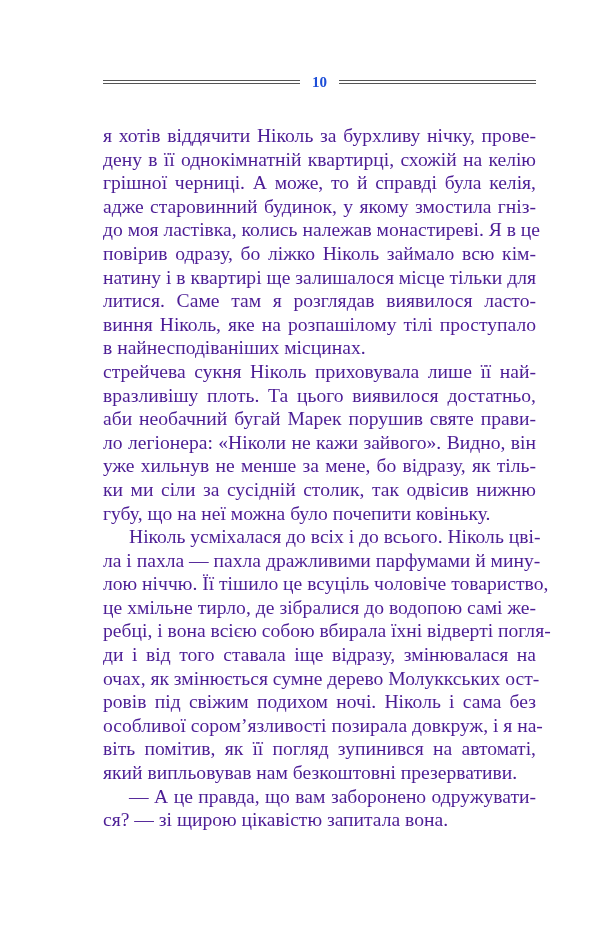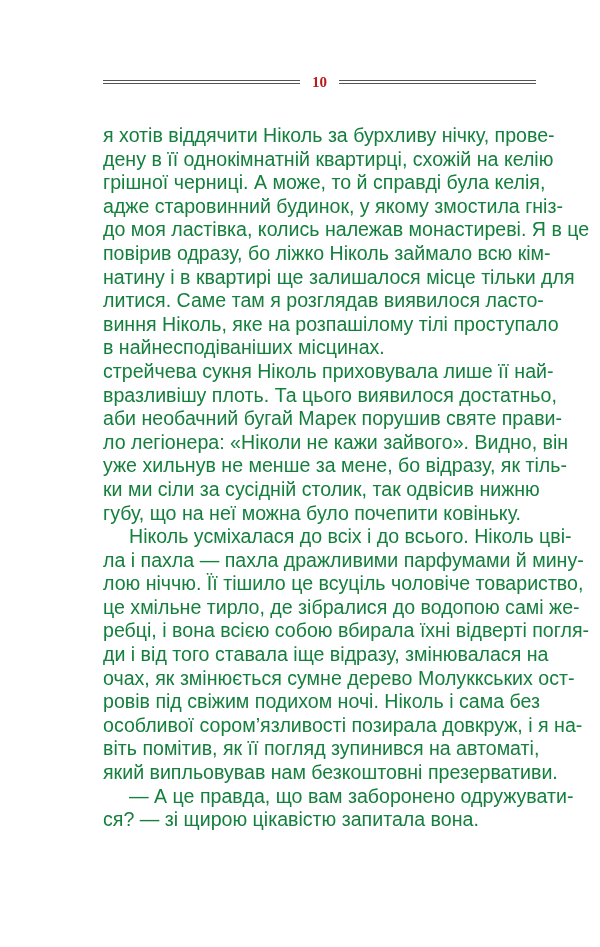--- a/index.html
+++ b/index.html
@@ -1,21 +1,21 @@
 <!DOCTYPE html>
 <html><head>
 <meta charset="utf-8">
 <style>
   html, body { margin: 0; padding: 0; background: #ffffff; }
   body { width: 600px; height: 947px; position: relative; overflow: hidden; }
   .page { position: absolute; left: 0; top: 0; width: 600px; height: 947px; background: #fff; }
   .header { position: absolute; left: 103px; top: 72px; width: 433px; height: 20px; display: flex; align-items: center; }
   .rule { flex: 1; height: 4px; border-top: 1px solid #555; border-bottom: 1px solid #555; box-sizing: border-box; }
-  .pagenum { font-family: "Liberation Serif", serif; font-weight: bold; font-size: 15px; color: #b91c1c; padding: 0 12px; line-height: 20px; }
-  .body { position: absolute; left: 103px; top: 124px; width: 433px; font-family: Liberation Sans, sans-serif; font-size: 19.6px; line-height: 23.6px; color: #15803d; }
+  .pagenum { font-family: "Liberation Serif", serif; font-weight: bold; font-size: 15px; color: #1d4ed8; padding: 0 12px; line-height: 20px; }
+  .body { position: absolute; left: 103px; top: 124px; width: 433px; font-family: Liberation Serif, serif; font-size: 19.6px; line-height: 23.6px; color: #4c1d95; }
   .line { display: block; white-space: nowrap; text-align: justify; text-align-last: justify; height: 23.6px; }
   .line.last { text-align-last: left; }
   .line.indent { padding-left: 26px; }
 </style>
 </head>
 <body>
 
 <div class="page">
   <div class="header">
     <div class="rule"></div>

